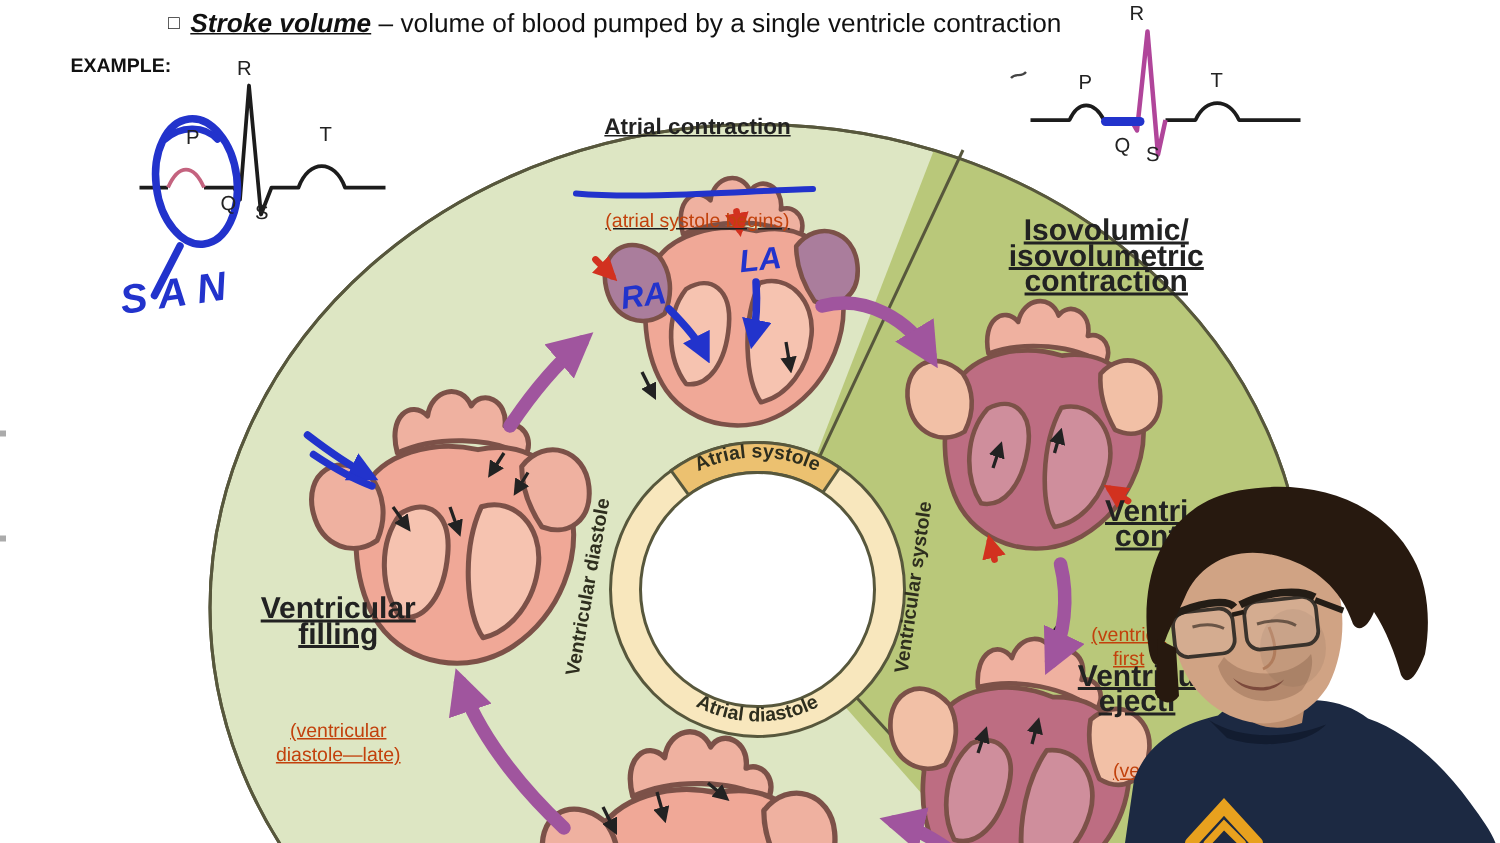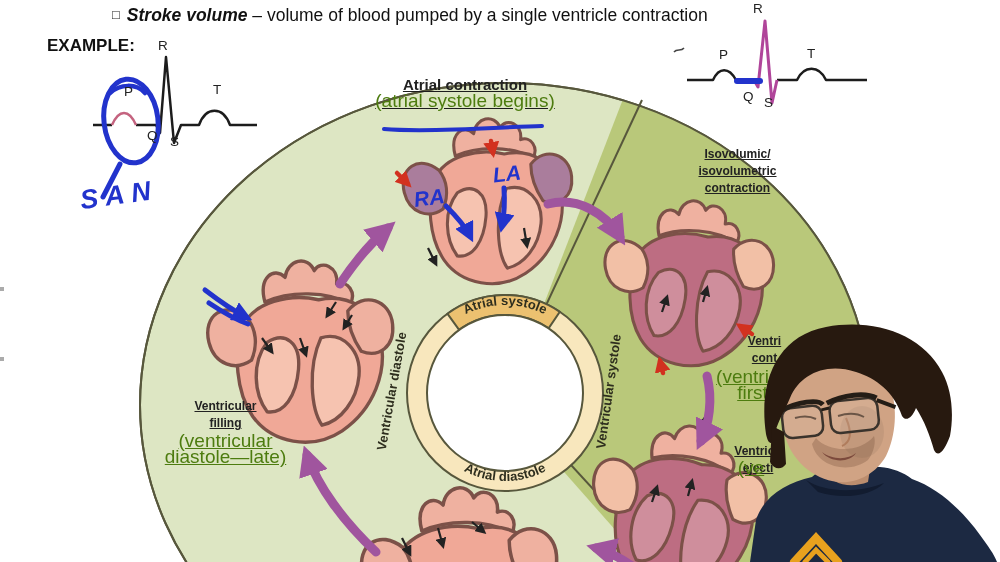--- a/index.html
+++ b/index.html
@@ -5,27 +5,27 @@
   html,body{margin:0;padding:0;background:#fff;}
   #stage{position:relative;width:1000px;height:562px;overflow:hidden;background:#fff;
          font-family:"Liberation Sans",sans-serif;color:#1c1c1c;}
   .abs{position:absolute;}
   svg{position:absolute;left:0;top:0;}
   .pre{white-space:pre-line;}
   .ctr{text-align:center;text-decoration:underline;}
   
   #title-line{left:112px;top:5px;font-size:17.5px;color:#111;}
   #title-line .bullet{font-size:13px;margin-right:7px;position:relative;top:-2px;color:#222;}
-  #title-line .term{font-weight:bold;font-style:italic;}
-  #example{left:47px;top:36px;font-size:17px;font-weight:bold;color:#111;}
+  #title-line .term{font-weight:bold;font-style:italic;text-decoration:underline;}
+  #example{left:47px;top:36px;font-size:13px;font-weight:bold;color:#111;}
   
   .ecg-lab{font-size:13.5px;color:#222;font-weight:500;}
   
-  .stage-title{font-weight:bold;font-size:12px;line-height:17px;color:#222;}
-  .stage-sub{font-size:19px;line-height:16px;color:#4d7c0f;}
+  .stage-title{font-weight:bold;font-size:20px;line-height:17px;color:#222;}
+  .stage-sub{font-size:13px;line-height:16px;color:#c2410c;margin-top:46px;}
   #lbl-atrial{left:350px;top:76px;width:230px;}
   #lbl-atrial .stage-title{font-size:15px;}
   #lbl-iso{left:645px;top:146px;width:185px;}
   #lbl-fill-t{left:148px;top:398px;width:155px;}
   #lbl-fill-s{left:148px;top:433px;width:155px;}
   #lbl-vc-t{left:712px;top:333px;width:105px;}
   #lbl-vc-s{left:700px;top:369px;width:105px;}
   #lbl-ve-t{left:708px;top:443px;width:100px;}
   #lbl-ve-s{left:706px;top:460px;width:90px;}
   

